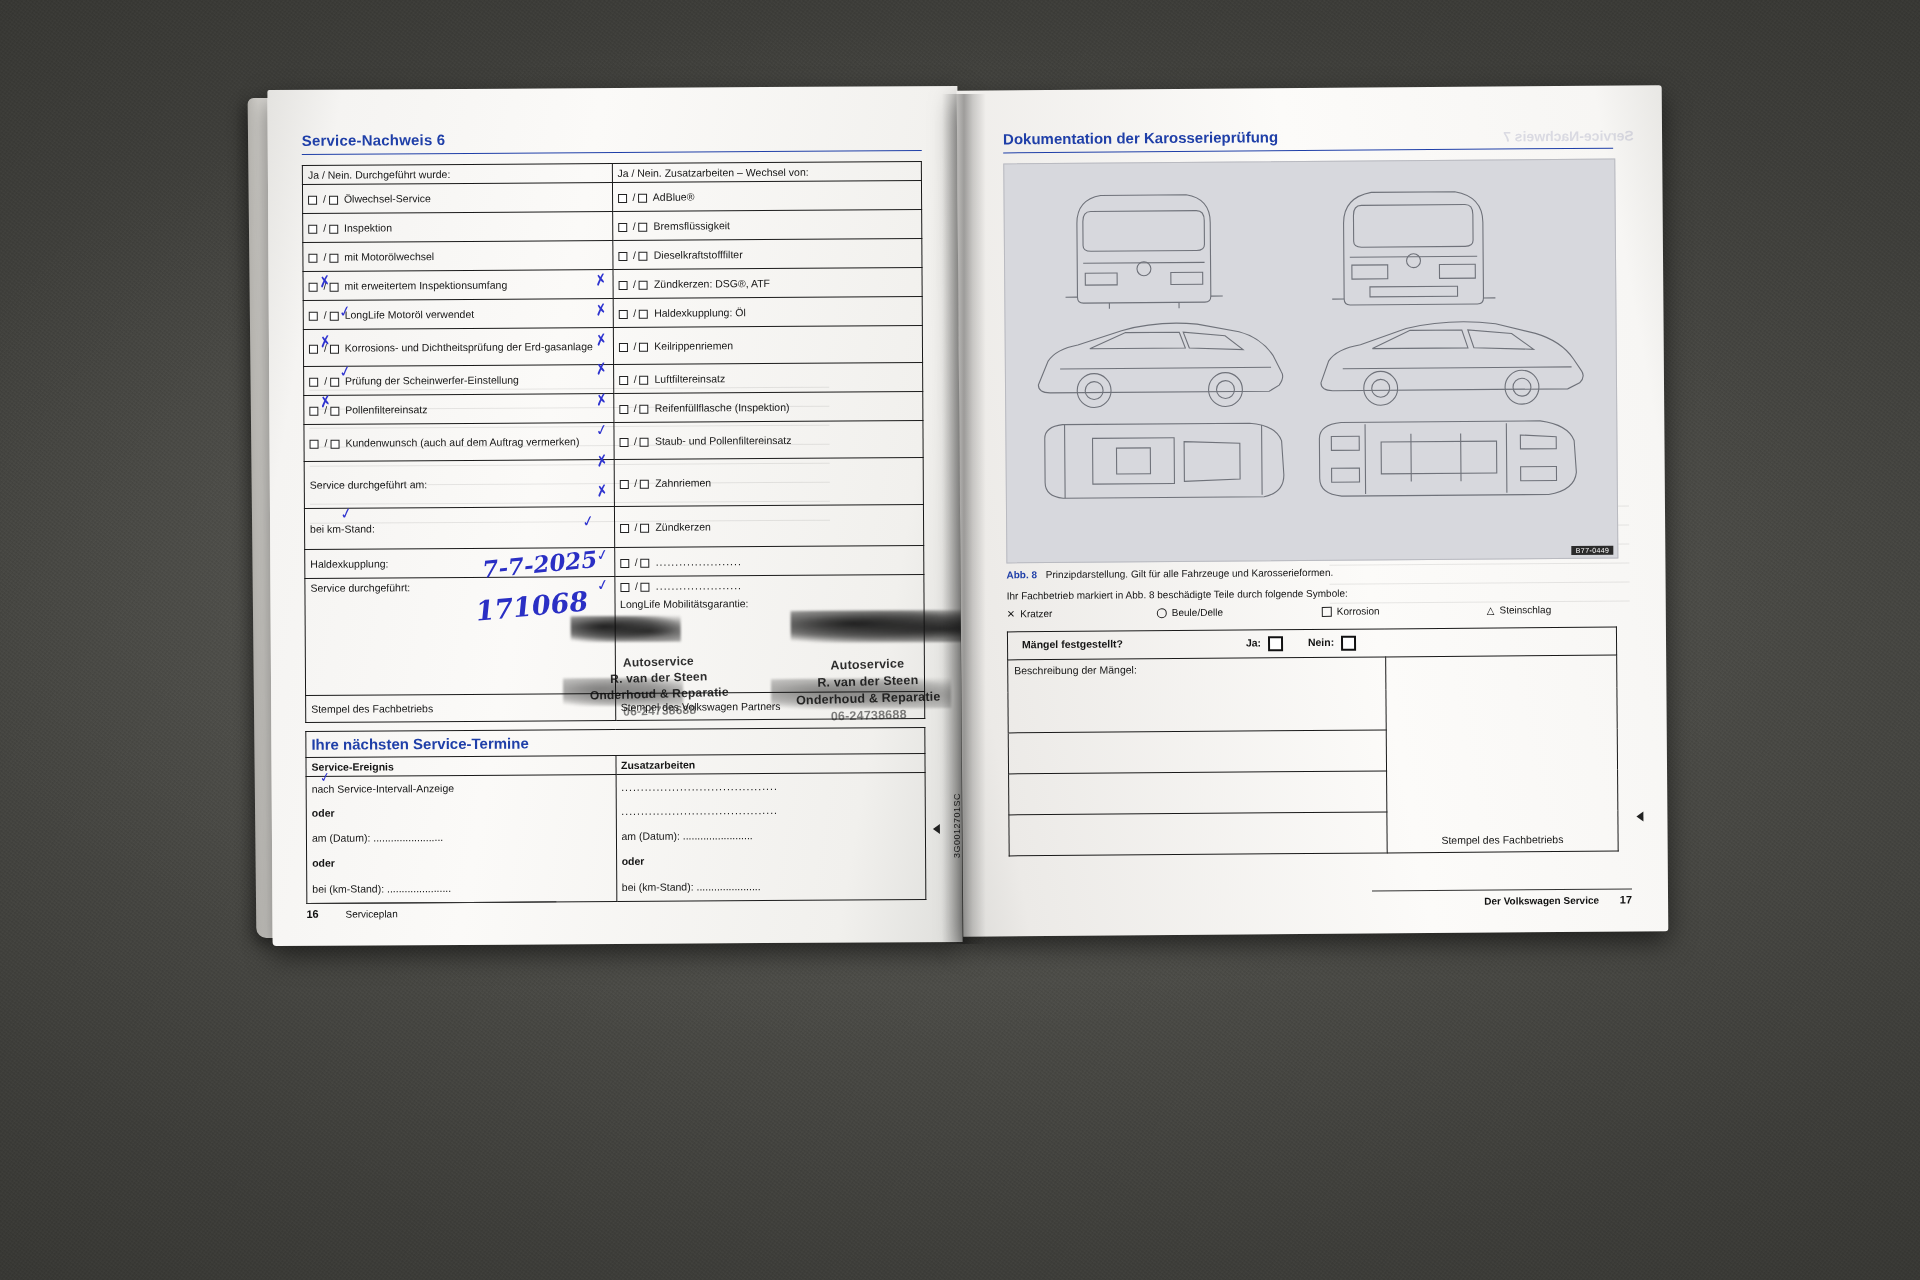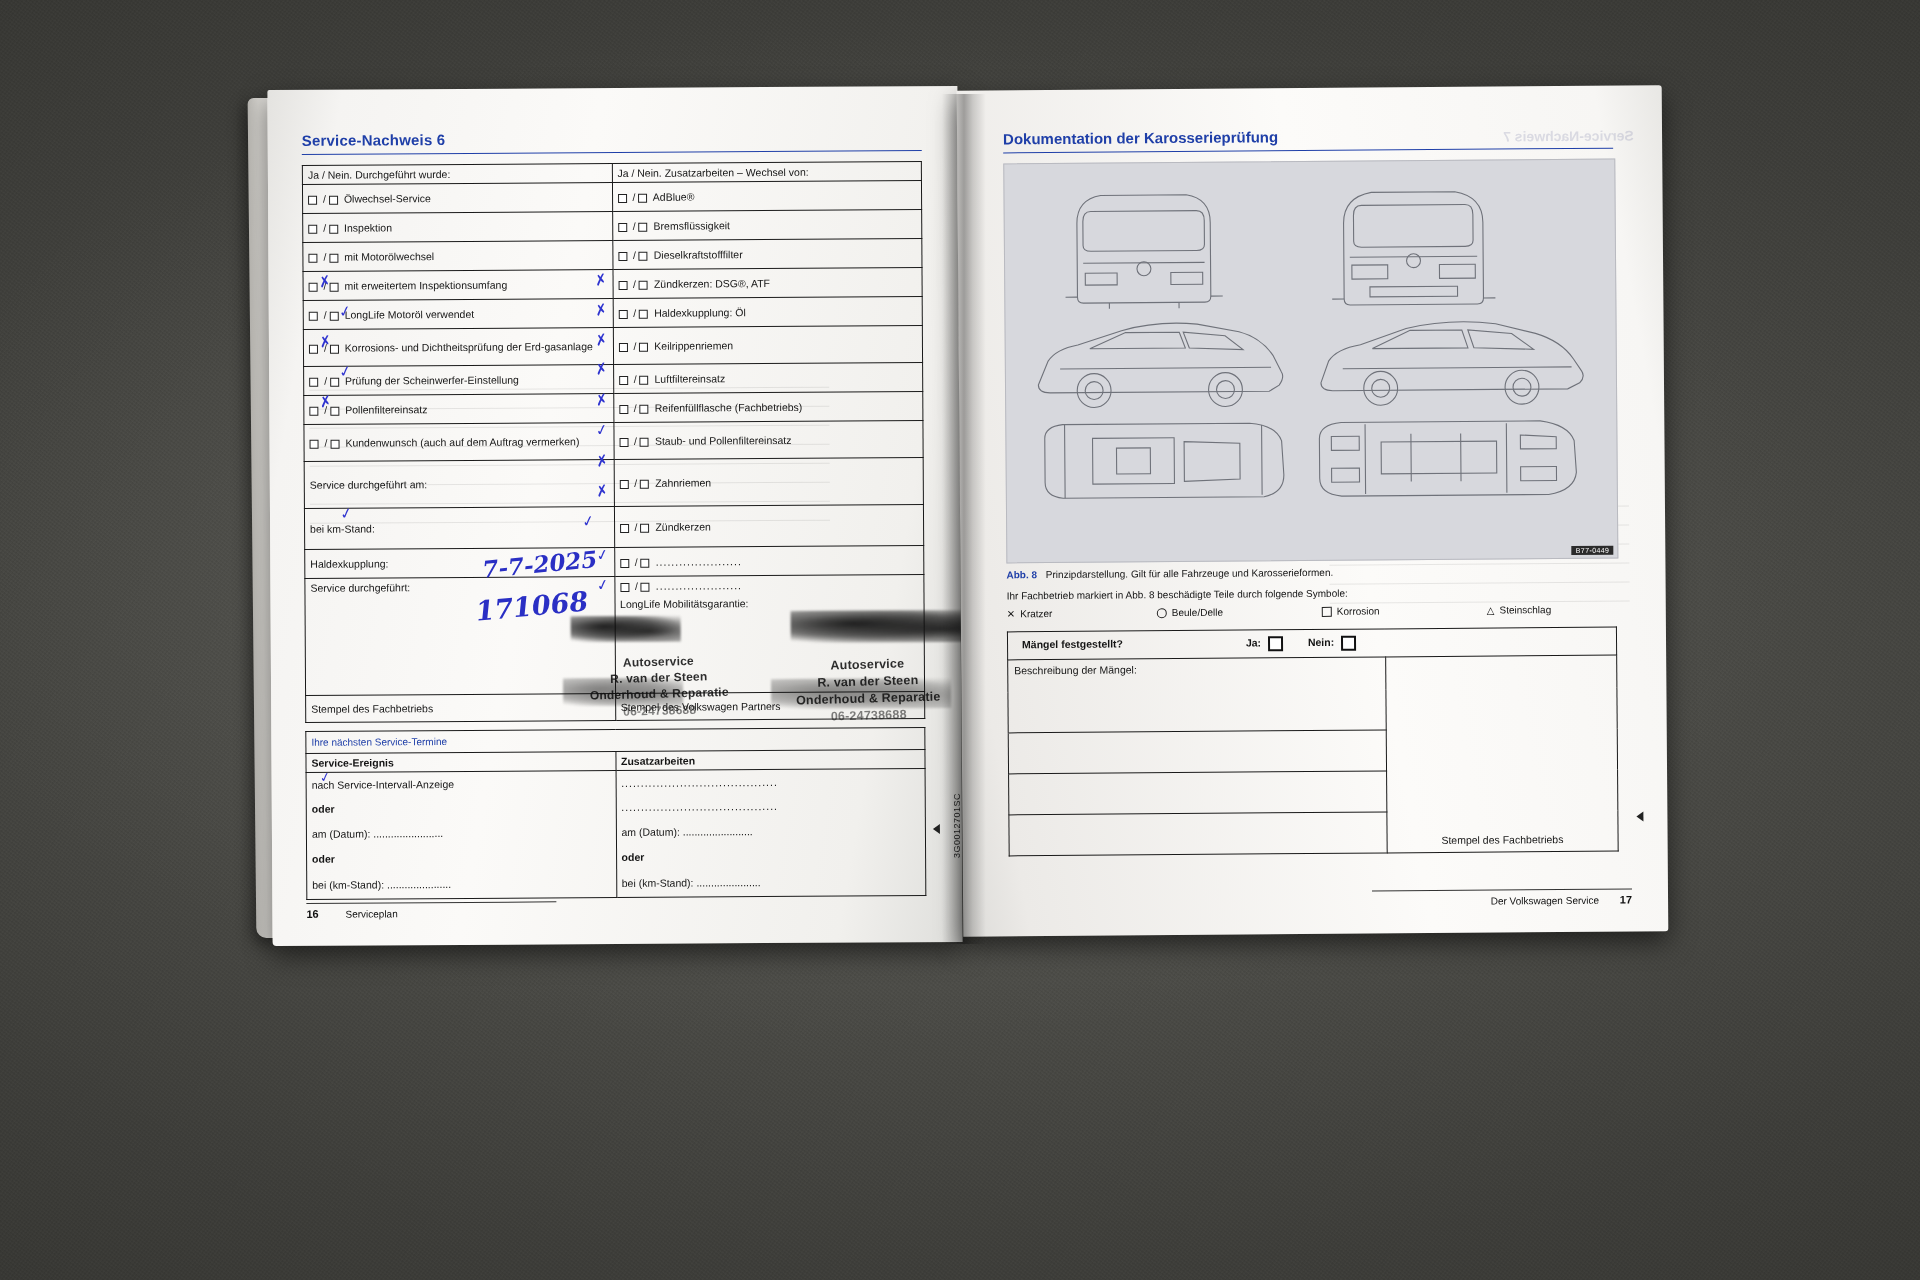--- a/index.html
+++ b/index.html
@@ -174,22 +174,22 @@
     position: absolute;
     background:
       radial-gradient(ellipse at 30% 40%, rgba(10,10,10,0.85) 0%, rgba(20,20,20,0.5) 45%, rgba(0,0,0,0) 72%),
       radial-gradient(ellipse at 72% 60%, rgba(15,15,15,0.8) 0%, rgba(20,20,20,0.35) 50%, rgba(0,0,0,0) 78%);
       filter: blur(1.2px);
   }
 
   
   .sub-title {
     color: #1f3fa8;
-    font-weight: normal;
-    font-size: 10px;
+    font-weight: bold;
+    font-size: 15px;
   }
   .dots { letter-spacing: 1px; }
 
   
   .rp-inner {
     position: absolute;
     left: 46px;
     top: 40px;
     width: 610px;
     height: 790px;
@@ -440,21 +440,21 @@
             <span>Luftfiltereinsatz</span>
           </td>
         </tr>
         <tr>
           <td class="row-h">
             <span class="cb"></span><span class="slash">/</span><span class="cb"></span>
             <span>Pollenfiltereinsatz</span>
           </td>
           <td class="row-h">
             <span class="cb"></span><span class="slash">/</span><span class="cb"></span>
-            <span>Reifenfüllflasche (Fachbetriebs)</span>
+            <span>Reifenfüllflasche (Inspektion)</span>
           </td>
         </tr>
         <tr>
           <td style="height:30px">
             <span class="cb"></span><span class="slash">/</span><span class="cb"></span>
             <span>Kundenwunsch (auch auf dem Auftrag vermerken)</span>
           </td>
           <td style="height:30px">
             <span class="cb"></span><span class="slash">/</span><span class="cb"></span>
             <span>Staub- und Pollenfiltereinsatz</span>
@@ -751,21 +751,21 @@
         </tr>
       </tbody>
         </table>
 
     </div>
 
     <div class="arrow-l" style="right:24px; bottom:110px;"></div>
 
     <div class="foot-rule" style="right:36px; width:260px;"></div>
     <div class="foot" style="right:36px; text-align:right;">
-      <span style="font-weight:normal; margin-right:18px;">Der Volkswagen Service</span>
+      <span style="font-weight:bold; margin-right:18px;">Der Volkswagen Service</span>
       <span class="num">17</span>
     </div>
   </div>
 
   <div id="spine"></div>
 
   <div class="vcode" style="left:682px; top:770px;">3G0012701SC</div>
 
 </div>
 

